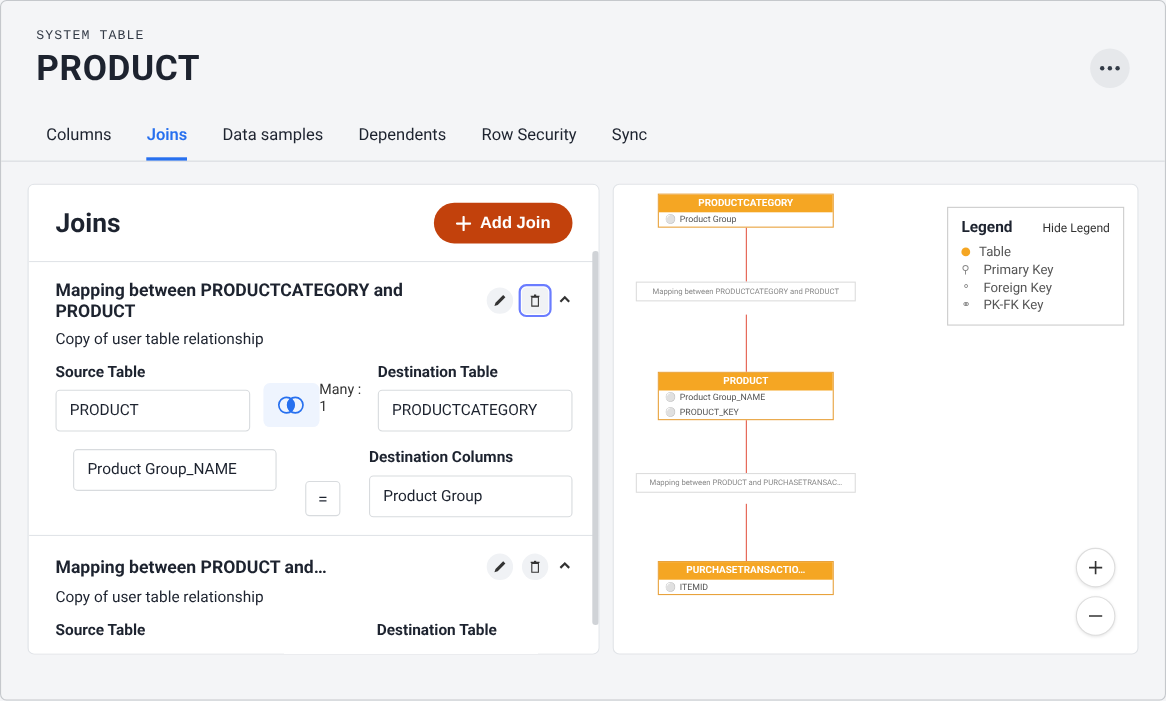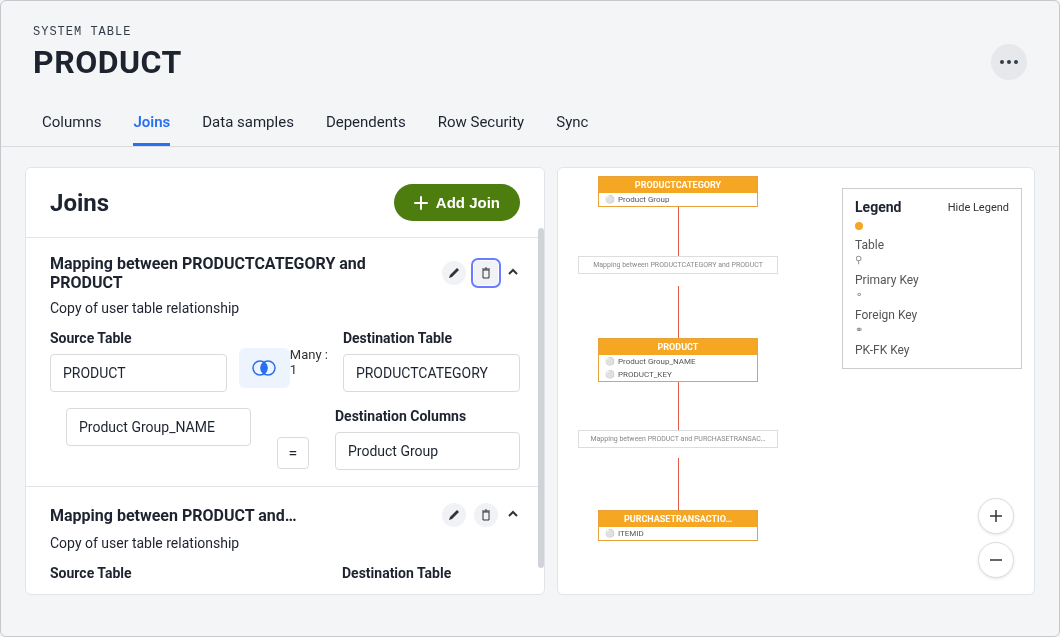--- a/index.html
+++ b/index.html
@@ -12,21 +12,21 @@
 .more-btn { width: 36px; height: 36px; border-radius: 50%; background: #e6e8eb; display: flex; align-items: center; justify-content: center; gap: 3px; cursor: pointer; }
 .more-btn span { width: 4px; height: 4px; background: #333b47; border-radius: 50%; display: block; }
 .tabs { display: flex; gap: 32px; padding: 0 41px; margin-top: 24px; border-bottom: 1px solid #d8dbde; }
 .tab { padding: 8px 0 12px; font-size: 15px; color: #1d232f; cursor: pointer; border-bottom: 3px solid transparent; }
 .tab.active { color: #2770ef; border-bottom-color: #2770ef; font-weight: 600; }
 .content { padding: 20px 24px; display: flex; gap: 12px; height: 468px; }
 .left { flex: 0 0 520px; background: #fff; border: 1px solid #e1e4e8; border-radius: 6px; overflow-y: auto; position: relative; }
 .left-scroll { position: absolute; right: 0; top: 60px; width: 6px; height: 340px; background: #d0d3d7; border-radius: 3px; }
 .section-hdr { display: flex; justify-content: space-between; align-items: center; padding: 16px 24px; }
 .section-hdr h2 { font-size: 24px; font-weight: 700; }
-.add-btn { background: #4d7c0f; color: #fff; border: none; border-radius: 20px; padding: 10px 20px; font-size: 15px; font-weight: 600; display: flex; align-items: center; gap: 8px; cursor: pointer; }
+.add-btn { background: #c2410c; color: #fff; border: none; border-radius: 20px; padding: 10px 20px; font-size: 15px; font-weight: 600; display: flex; align-items: center; gap: 8px; cursor: pointer; }
 .mapping { border-top: 1px solid #e1e4e8; padding: 16px 24px; }
 .mapping-hdr { display: flex; justify-content: space-between; align-items: center; gap: 8px; }
 .mapping-title { font-size: 16px; font-weight: 700; flex: 1; }
 .icon-btn { width: 24px; height: 24px; border-radius: 50%; background: #f0f2f5; display: flex; align-items: center; justify-content: center; cursor: pointer; }
 .icon-btn.focused { outline: 2px solid #6a7cff; outline-offset: 1px; border-radius: 4px; }
 .caret { cursor: pointer; }
 .subtitle { font-size: 14px; color: #1d232f; margin-top: 8px; }
 .cols { display: flex; gap: 12px; margin-top: 14px; align-items: flex-start; }
 .col { flex: 1; }
 .col-label { font-size: 14px; font-weight: 700; margin-bottom: 8px; }
@@ -39,25 +39,25 @@
 .subcols { display: flex; gap: 12px; margin-top: 16px; padding-left: 16px; }
 .subcol { flex: 1; }
 .subcol .col-label { font-size: 14px; font-weight: 700; }
 .submid { flex: 0 0 60px; display: flex; align-items: center; justify-content: center; }
 .right { flex: 1; background: #fff; border: 1px solid #e1e4e8; border-radius: 6px; position: relative; overflow: hidden; }
 .diagram { position: absolute; left: 0; top: 0; right: 0; bottom: 0; }
 .node-tbl { position: absolute; width: 160px; background: #fff; border: 1px solid #e8a23c; font-size: 9px; }
 .node-tbl-hdr { background: #f5a623; color: #fff; padding: 3px 6px; font-weight: 700; font-size: 9px; text-align: center; }
 .node-tbl-row { padding: 2px 6px; color: #555; display: flex; align-items: center; gap: 3px; font-size: 8px; }
 .map-box { position: absolute; width: 200px; background: #fff; border: 1px solid #ddd; padding: 4px 6px; font-size: 7px; color: #888; text-align: center; }
-.legend { position: absolute; right: 12px; top: 20px; width: 180px; border: 1px solid #ccc; background: #fff; padding: 10px 12px; font-size: 12px; }
+.legend { position: absolute; right: 12px; top: 20px; width: 161px; border: 1px solid #ccc; background: #fff; padding: 10px 12px; font-size: 12px; }
 .legend-hdr { display: flex; justify-content: space-between; align-items: center; margin-bottom: 6px; }
 .legend-hdr strong { font-size: 14px; }
 .legend-hide { font-size: 11px; color: #333; cursor: pointer; }
-.legend-row { display: flex; gap: 8px; padding: 1px 0; color: #555; flex-direction: column; }
+.legend-row { display: flex; align-items: center; gap: 8px; padding: 1px 0; color: #555; }
 .legend-dot { width: 8px; height: 8px; border-radius: 50%; background: #f5a623; }
 .legend-sym { font-size: 10px; color: #888; width: 12px; }
 .zoom-btn { position: absolute; right: 20px; width: 36px; height: 36px; border-radius: 50%; background: #fff; border: 1px solid #ddd; box-shadow: 0 1px 3px rgba(0,0,0,0.1); display: flex; align-items: center; justify-content: center; font-size: 18px; cursor: pointer; }
 .zoom-in { bottom: 60px; }
 .zoom-out { bottom: 16px; }
 .connector { position: absolute; width: 1px; background: #e45b4a; left: 120px; }
 </style>
 </head>
 <body>
 <div class="frame">

